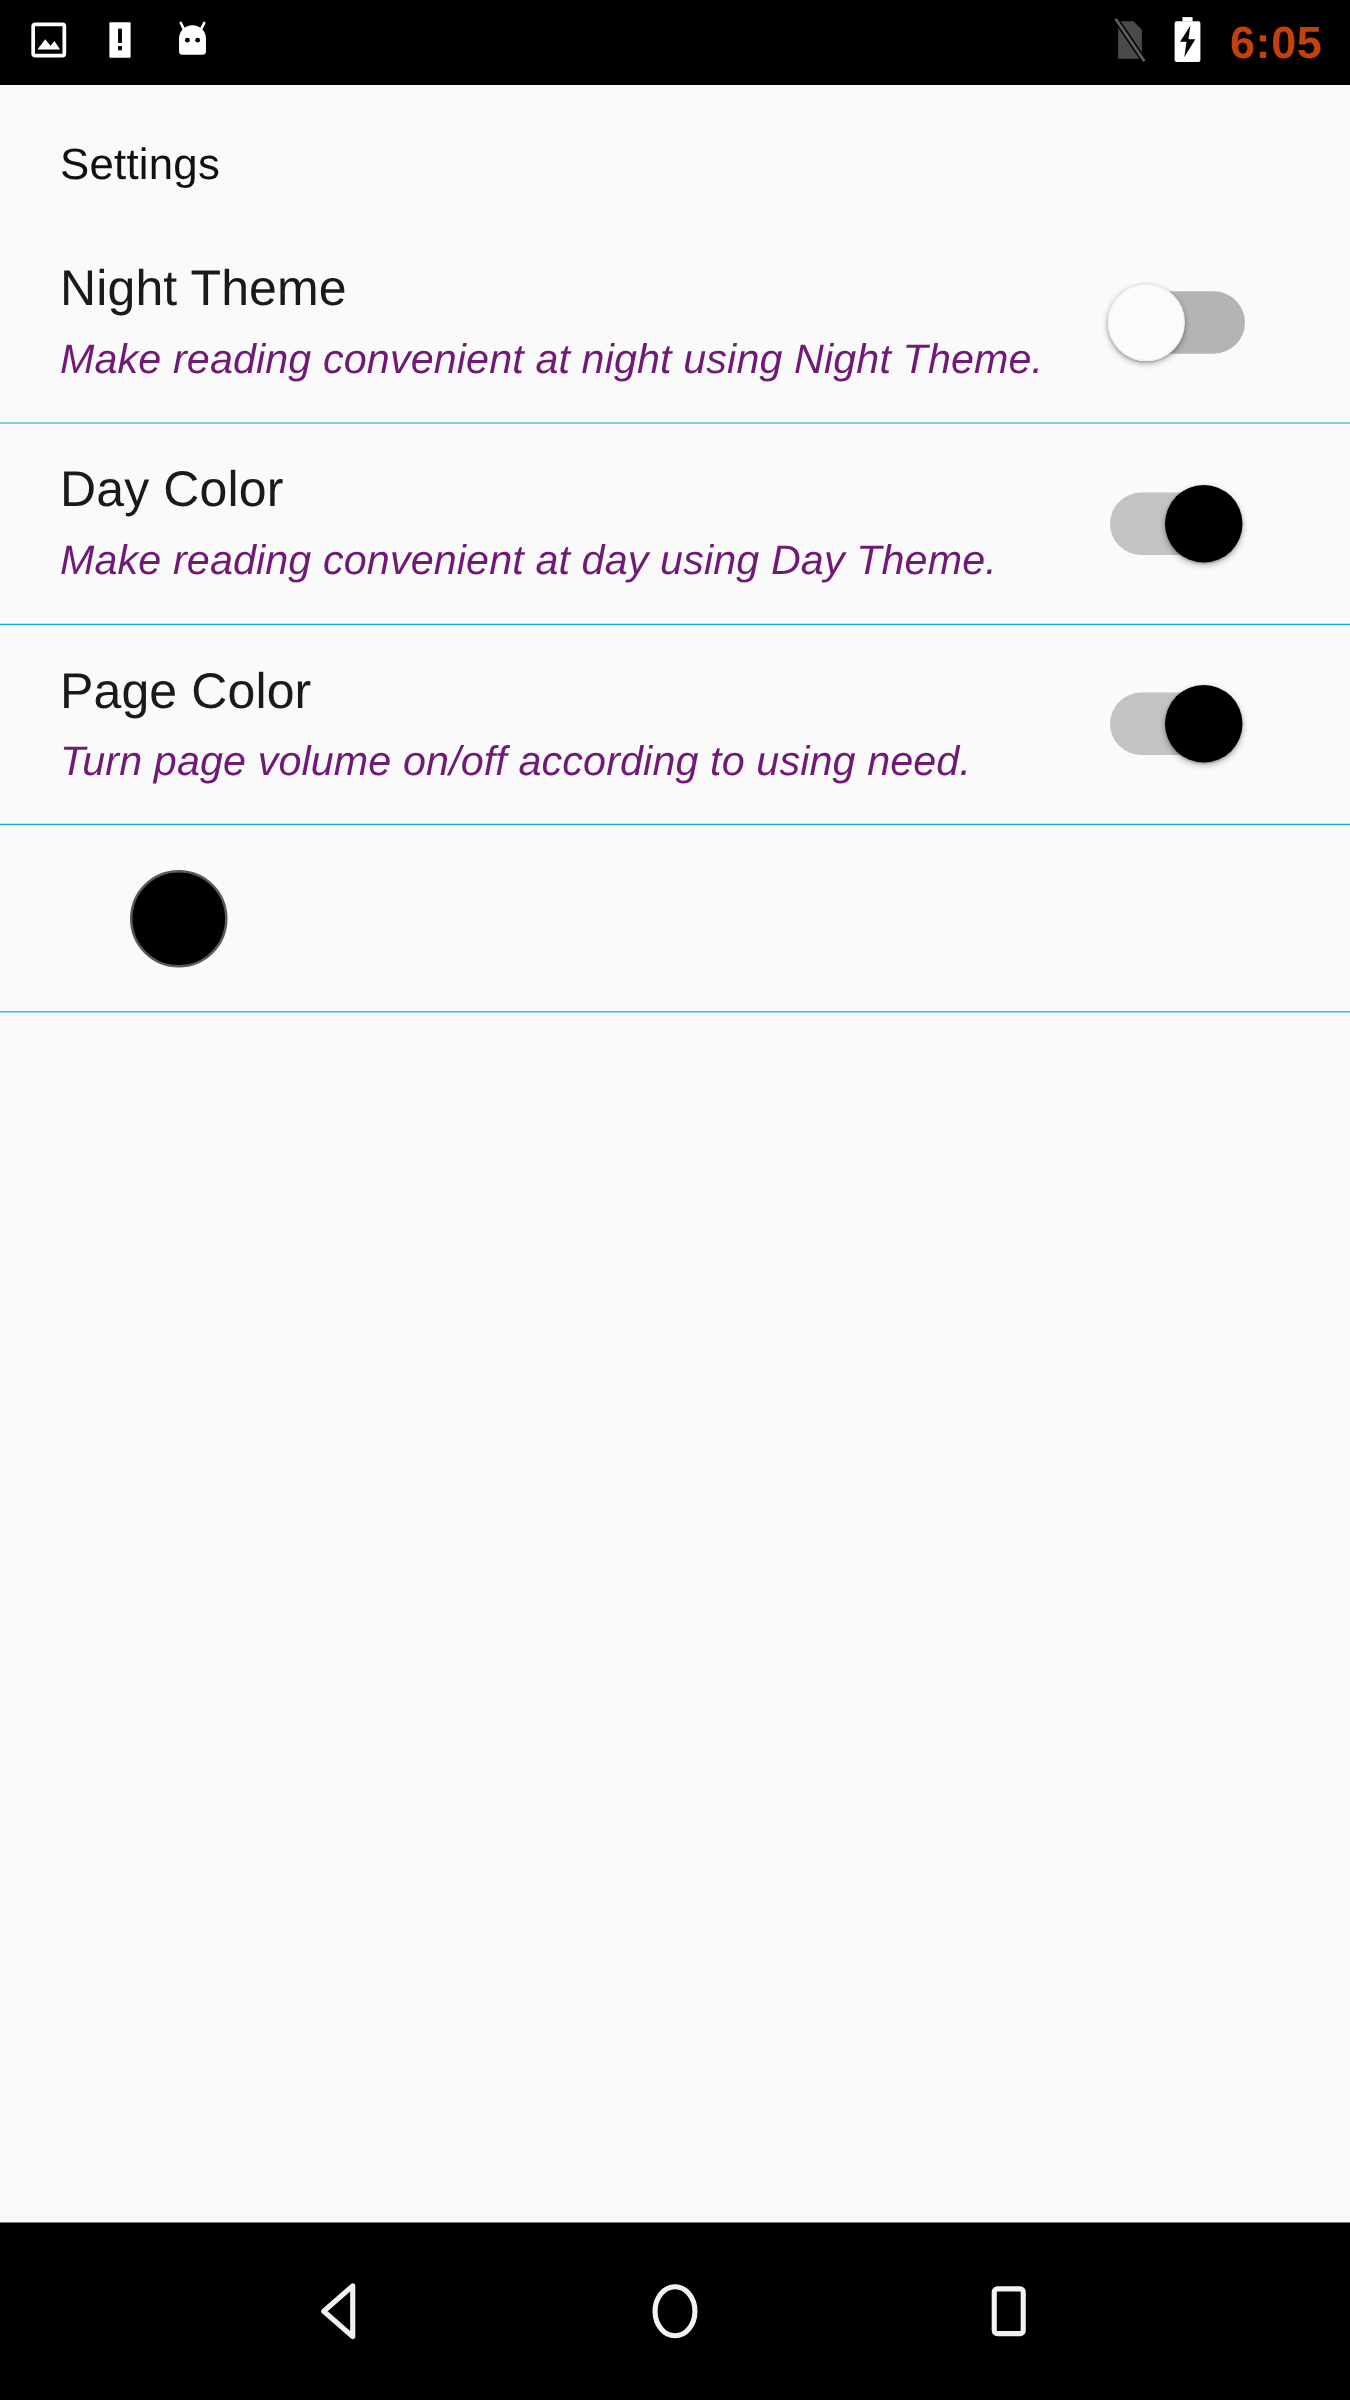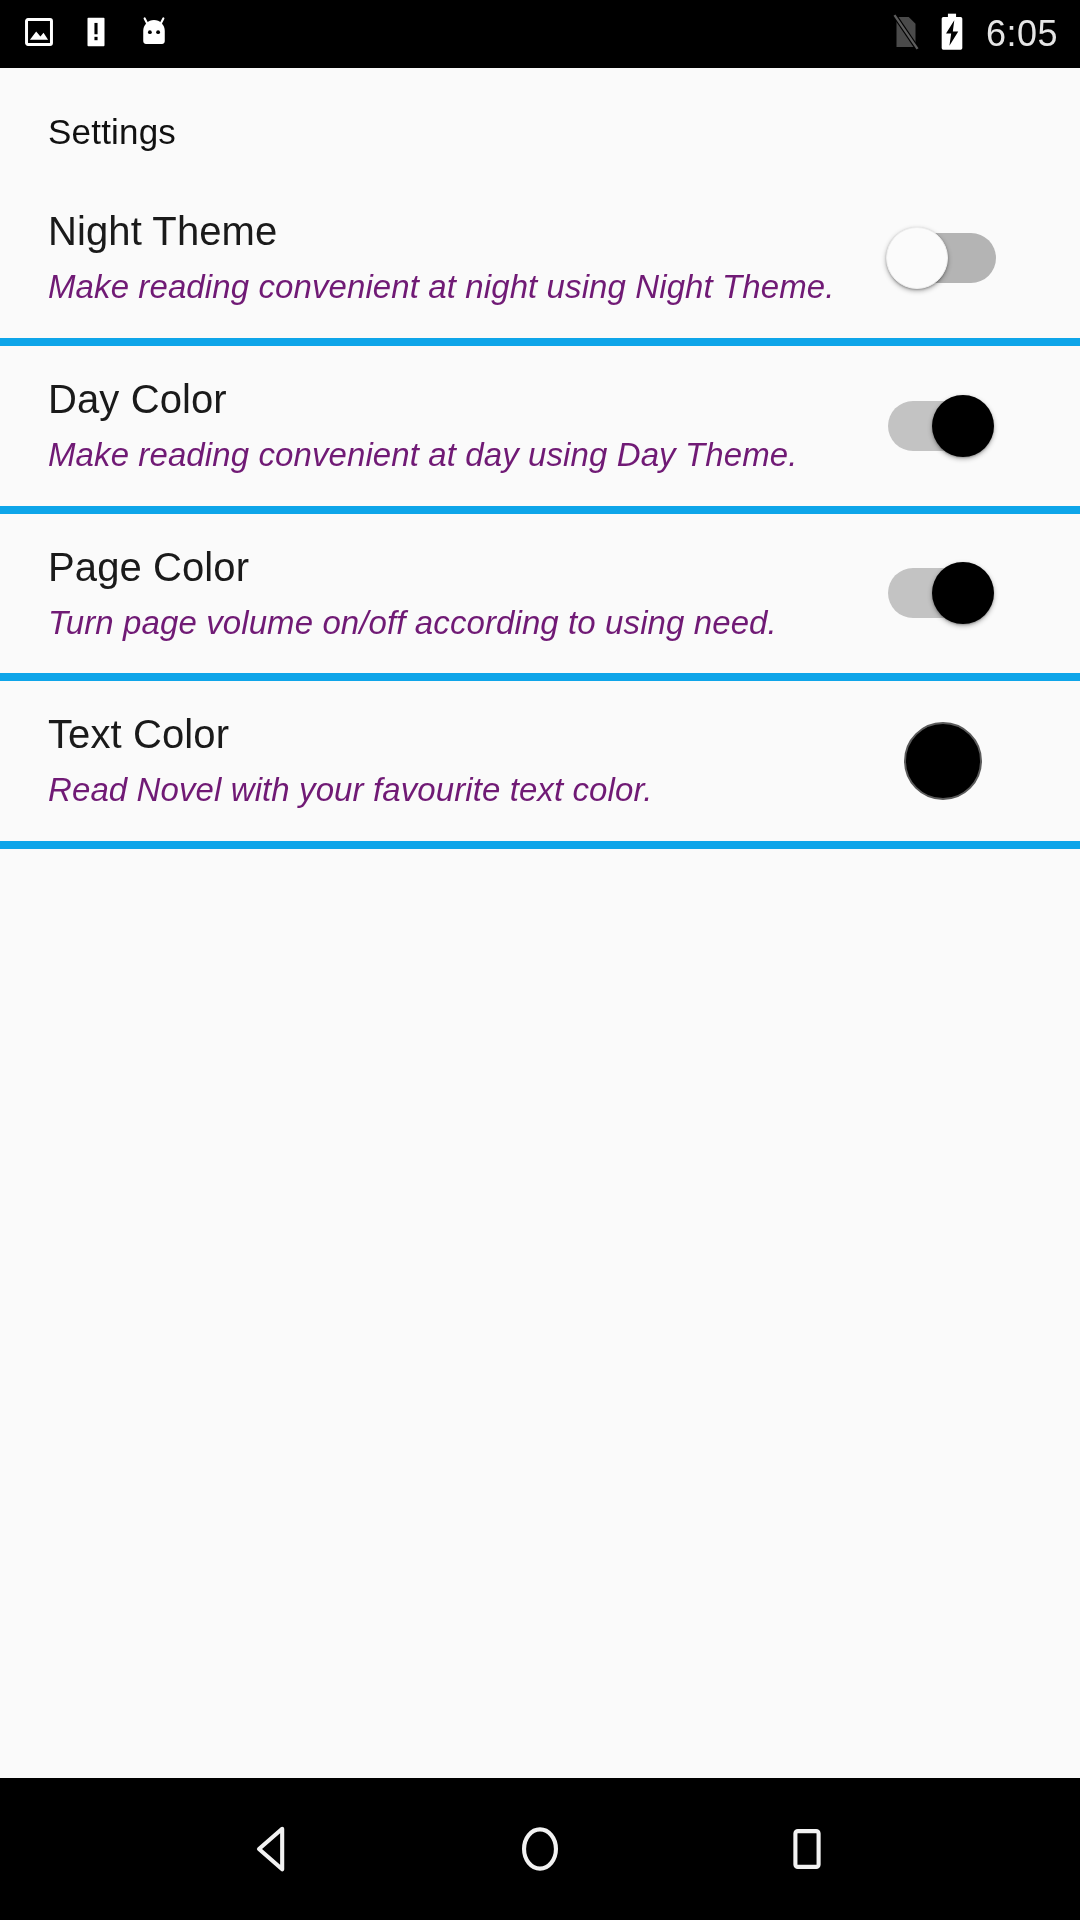--- a/index.html
+++ b/index.html
@@ -11,32 +11,32 @@
   }
   .screen { position:relative; width:1080px; height:1920px; background:#fafafa; display:flex; flex-direction:column; }
 
   
   .statusbar {
     height:68px; background:#000; flex:0 0 68px;
     display:flex; align-items:center; padding:0 22px;
   }
   .sb-left { display:flex; align-items:center; gap:23px; }
   .sb-right { margin-left:auto; display:flex; align-items:center; gap:16px; }
-  .sb-clock { color:#e5e5e5; font-size:36px; font-weight:400; letter-spacing:0.5px; line-height:1; padding-left:4px; }
+  .sb-clock { color:#c2410c; font-size:36px; font-weight:700; letter-spacing:0.5px; line-height:1; padding-left:4px; }
 
   
   .title-wrap { padding:44px 0 26px 48px; }
   .page-title { font-size:35px; font-weight:400; color:#111; letter-spacing:0.2px; }
 
   
   .list { display:flex; flex-direction:column; }
   .row {
     position:relative; display:flex; align-items:center;
     padding:30px 40px 30px 48px; min-height:150px;
-    border-bottom:8px solid #0ea5e9; background:#fafafa;
+    border-bottom:1px solid #0ea5e9; background:#fafafa;
   }
   .row-text { flex:1 1 auto; max-width:800px; }
   .row-title { font-size:40px; color:#1a1a1a; line-height:1.18; font-weight:400; letter-spacing:0.1px; }
   .row-desc { font-size:33px; color:#701a75; line-height:1.26; margin-top:11px; letter-spacing:0.1px;font-style:italic; }
   .row-ctl { flex:0 0 auto; display:flex; align-items:center; justify-content:center; width:190px; }
 
   
   .switch { position:relative; width:102px; height:56px; }
   .track {
     position:absolute; top:50%; transform:translateY(-50%);
@@ -160,24 +160,20 @@
       </div>
       <div class="row-ctl">
         <div class="switch on">
           <span class="track"></span>
           <span class="thumb"></span>
         </div>
       </div>
     </div>
 
     <div class="row">
-      <div class="row-text">
-        <div class="row-title">Text Color</div>
-        <div class="row-desc">Read Novel with your favourite text color.</div>
-      </div>
       <div class="row-ctl">
         <div class="swatch" style="background: rgb(0, 0, 0);"></div>
       </div>
     </div>
 
   </div>
 
   <div class="filler"></div>
 
   <div class="navbar">

